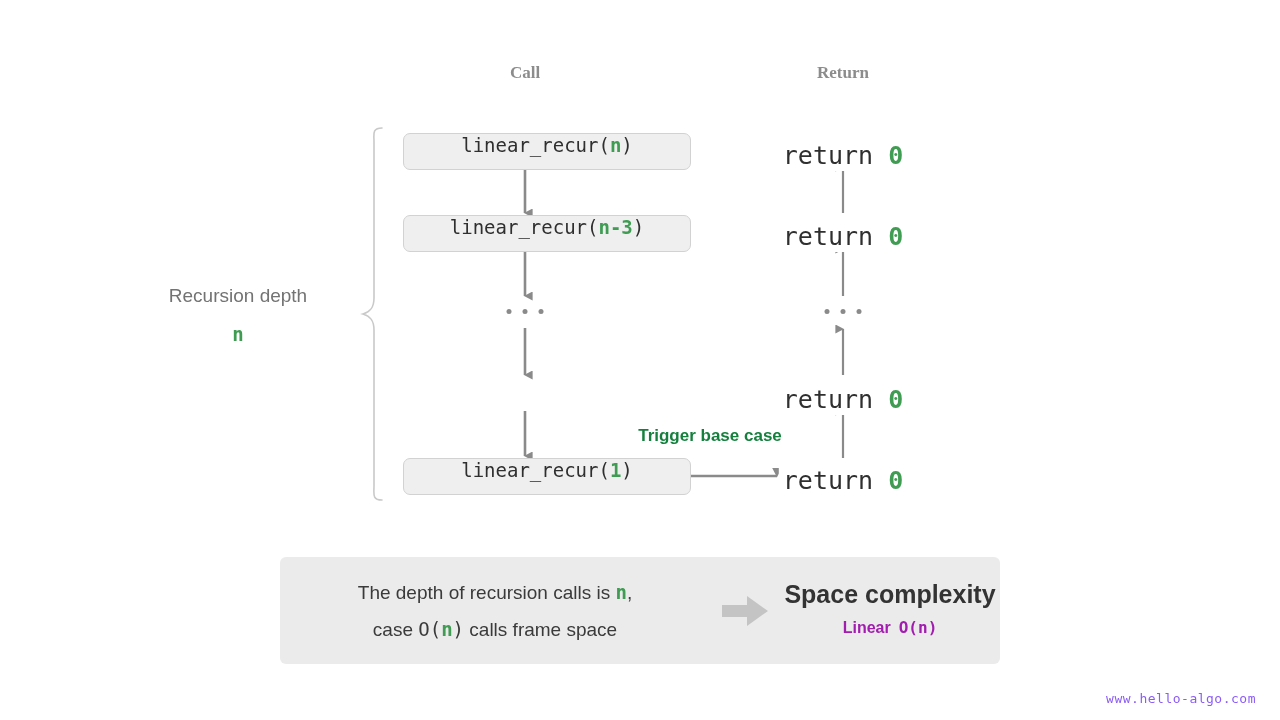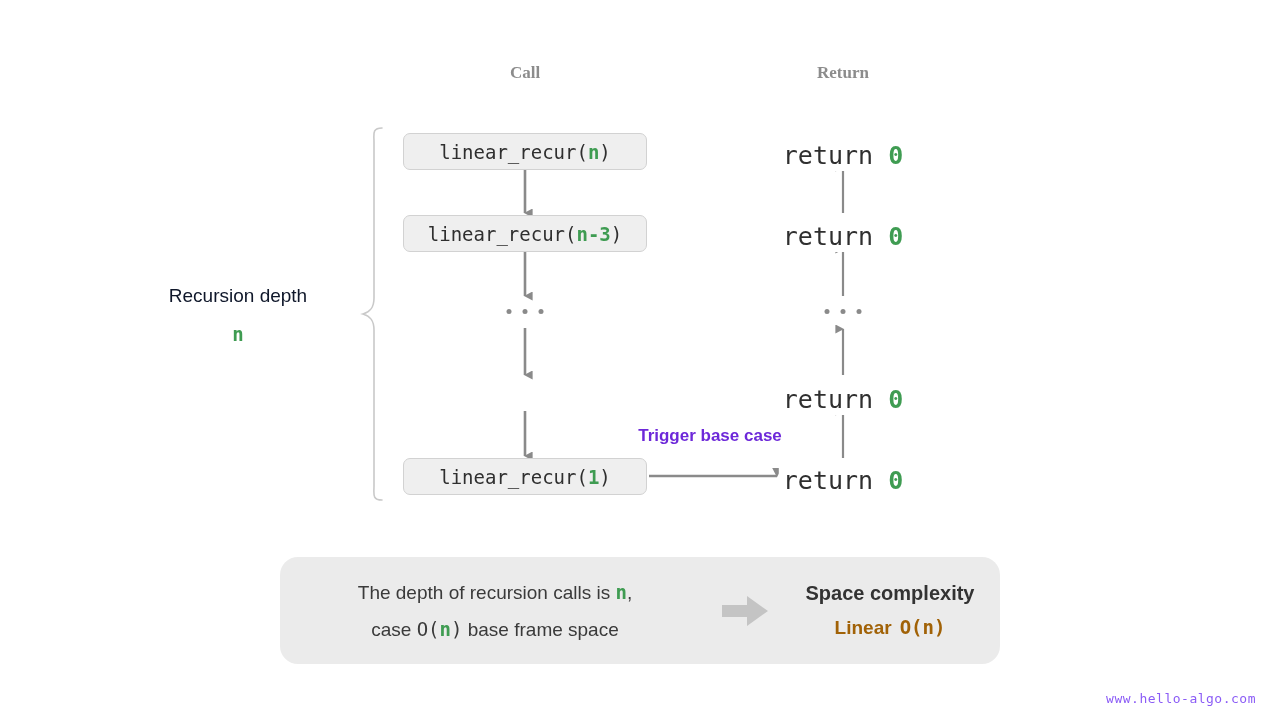--- a/index.html
+++ b/index.html
@@ -38,21 +38,21 @@
   .depth-label {
     position: absolute;
     text-align: center;
     transform: translateX(-50%);
     white-space: nowrap;
   }
   #depth-title {
     left: 238px;
     top: 285px;
     font-size: 19px;
-    color: #0f172a;
+    color: #737373;
     font-family: "Liberation Sans", sans-serif;
   }
   #depth-value {
     left: 238px;
     top: 323px;
     font-size: 19px;
     font-weight: bold;
     color: #3f9c52;
     font-family: "DejaVu Sans Mono", monospace;
   }
@@ -63,28 +63,27 @@
     left: 360px;
     top: 126px;
     width: 26px;
     height: 376px;
   }
 
   
   .call-box {
     position: absolute;
     left: 403px;
-    width: 244px;
+    width: 288px;
     height: 37px;
     box-sizing: border-box;
     background: #efefef;
     border: 1px solid #d2d2d2;
     border-radius: 7px;
     display: flex;
-    align-items: center;
     justify-content: center;
     font-family: "DejaVu Sans Mono", monospace;
     font-size: 19px;
     color: #2f2f2f;
     letter-spacing: 0px;
     z-index: 3;
   }
   .call-box .arg {
     color: #3f9c52;
     font-weight: bold;
@@ -137,34 +136,34 @@
 
   
   #trigger-label {
     position: absolute;
     left: 710px;
     top: 426px;
     transform: translateX(-50%);
     font-family: "Liberation Sans", sans-serif;
     font-weight: bold;
     font-size: 17px;
-    color: #6d28d9;
+    color: #15803d;
     white-space: nowrap;
     z-index: 3;
   }
 
   
   #summary-panel {
     position: absolute;
     left: 280px;
     top: 557px;
     width: 720px;
     height: 107px;
     background: #ebebeb;
-    border-radius: 18px;
+    border-radius: 6px;
     display: flex;
     align-items: center;
     z-index: 2;
   }
   #summary-left {
     width: 430px;
     text-align: center;
     font-family: "Liberation Sans", sans-serif;
     font-size: 19px;
     color: #3a3a3a;
@@ -186,28 +185,28 @@
     justify-content: center;
   }
   #summary-right {
     flex: 1;
     text-align: center;
     line-height: 34px;
   }
   #complexity-title {
     font-family: "Liberation Sans", sans-serif;
     font-weight: bold;
-    font-size: 20px;
+    font-size: 25px;
     color: #333333;
     white-space: nowrap;
   }
   #complexity-value {
     font-weight: bold;
-    font-size: 19px;
-    color: #a16207;
+    font-size: 16px;
+    color: #a21caf;
     white-space: nowrap;
   }
   #complexity-value .kind {
     font-family: "Liberation Sans", sans-serif;
   }
   #complexity-value .notation {
     font-family: "DejaVu Sans Mono", monospace;
     margin-left: 8px;
   }
 
@@ -307,21 +306,21 @@
     <i></i>
     <i></i>
   </div>
 
   <div id="trigger-label">Trigger base case</div>
 
   <div id="summary-panel">
 
     <div id="summary-left">
       <div><span>The depth of recursion calls is </span><span class="hl">n</span><span>,</span></div>
-      <div><span>case </span><span class="mono">O(</span><span class="hl">n</span><span class="mono">)</span><span> base frame space</span></div>
+      <div><span>case </span><span class="mono">O(</span><span class="hl">n</span><span class="mono">)</span><span> calls frame space</span></div>
     </div>
 
     <div id="summary-arrow">
       <svg width="46" height="30" viewBox="0 0 46 30">
         <path d="M 0 9 L 25 9 L 25 0 L 46 15 L 25 30 L 25 21 L 0 21 Z" fill="#c4c4c4"></path>
       </svg>
     </div>
 
     <div id="summary-right">
       <div id="complexity-title">Space complexity</div>

